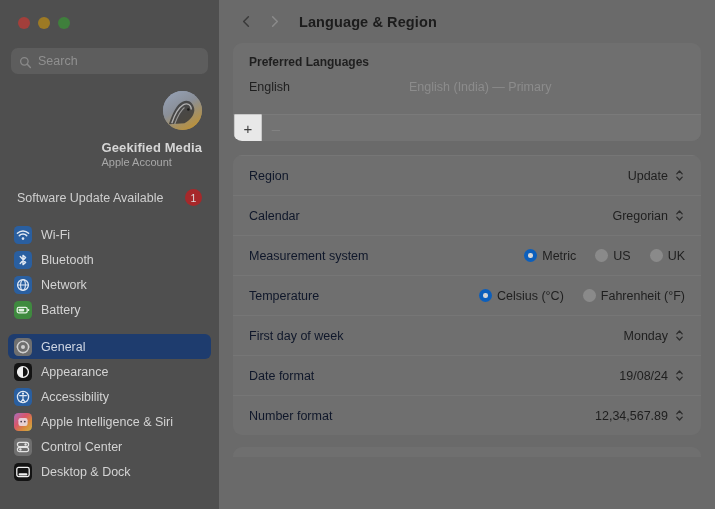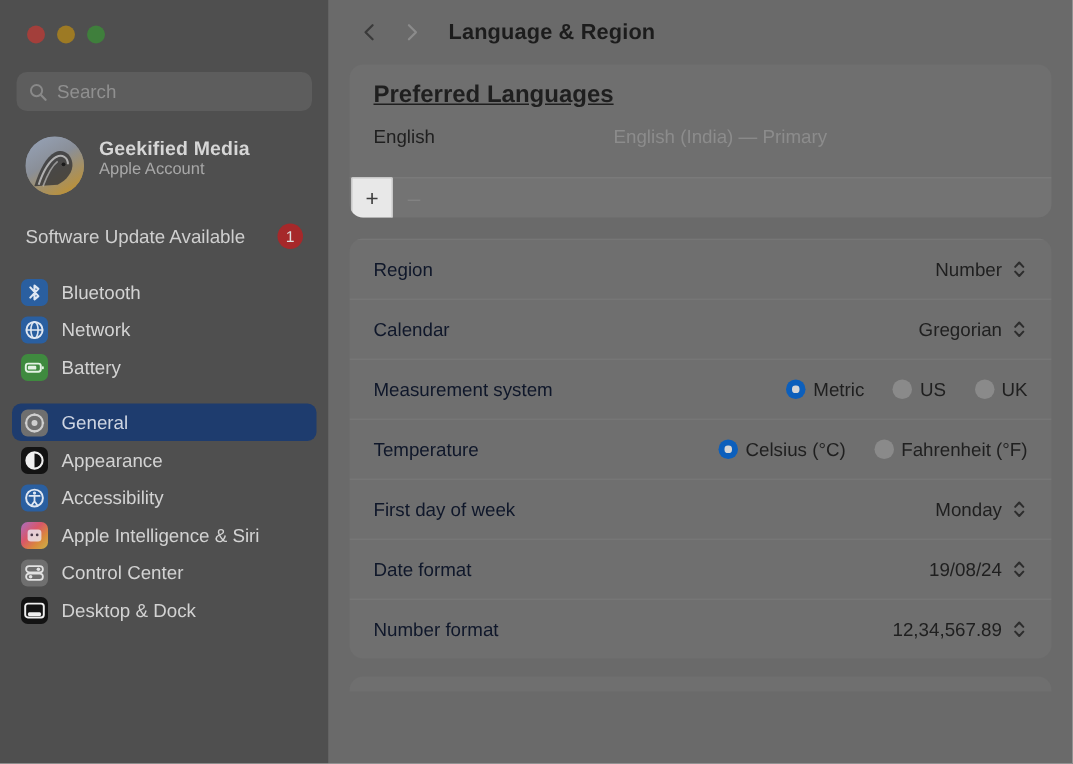--- a/index.html
+++ b/index.html
@@ -65,25 +65,26 @@
     color: #9c9c9c;
     font-size: 12.5px;
     font-family: "Liberation Sans", sans-serif;
     width: 100%;
     padding: 0;
   }
   .search-input::placeholder { color: #909090; }
 
   .account-row {
     display: flex;
-    align-items: flex-start;
+    align-items: flex-end;
     gap: 10px;
     margin: 12px 11px 0 11px;
     padding: 5px 6px;
     border-radius: 7px;
+    flex-direction: column;
   }
   .avatar {
     width: 39px; height: 39px;
     border-radius: 50%;
     flex: 0 0 39px;
     overflow: hidden;
     position: relative;
     background: linear-gradient(160deg, #8f9bb0 0%, #7d838f 40%, #b2903f 100%);
   }
   .avatar svg { display:block; width:100%; height:100%; }
@@ -197,25 +198,24 @@
     padding: 0 14px;
   }
 
   .card {
     background: #6f6f6f;
     border-radius: 9px;
     overflow: hidden;
   }
 
   .card-title {
-    font-size: 16px;
+    font-size: 12px;
     font-weight: bold;
     color: #1f1f1f;
     padding: 12px 16px 0 16px;
-    text-decoration: underline;
   }
 
   .lang-row {
     display: flex;
     padding: 11px 16px 20px 16px;
     gap: 10px;
   }
   .lang-name {
     font-size: 12.5px;
     color: #1f1f1f;
@@ -398,20 +398,30 @@
       </div>
     </div>
 
     <div class="software-update">
       <span class="su-label">Software Update Available</span>
       <span class="su-badge">1</span>
     </div>
 
     <div class="nav-group spaced">
 
+      <div class="nav-item">
+        <span class="nav-icon ic-blue">
+          <svg viewBox="0 0 18 18" width="18" height="18">
+            <path d="M3.4 7.2 A8 8 0 0 1 14.6 7.2" fill="none" stroke="#dfe7f2" stroke-width="1.5" stroke-linecap="round"></path>
+            <path d="M5.3 9.6 A5.2 5.2 0 0 1 12.7 9.6" fill="none" stroke="#dfe7f2" stroke-width="1.5" stroke-linecap="round"></path>
+            <circle cx="9" cy="12.6" r="1.3" fill="#dfe7f2"></circle>
+          </svg>
+        </span>
+        <span class="nav-label">Wi-Fi</span>
+      </div>
 
       <div class="nav-item">
         <span class="nav-icon ic-blue">
           <svg viewBox="0 0 18 18" width="18" height="18">
             <path d="M6.2 5.6 L11.6 11.4 L9 13.6 V4.4 L11.6 6.6 L6.2 12.4" fill="none" stroke="#dfe7f2" stroke-width="1.4" stroke-linejoin="round" stroke-linecap="round"></path>
           </svg>
         </span>
         <span class="nav-label">Bluetooth</span>
       </div>
 
@@ -544,21 +554,21 @@
           <span class="ar-btn dim">–</span>
         </div>
       </div>
 
       <div class="card2">
 
 
         <div class="srow">
           <span class="slabel">Region</span>
           <span class="sright">
-            <span class="svalue">Number</span>
+            <span class="svalue">Update</span>
             <span class="stepper">
               <svg viewBox="0 0 10 16" width="9" height="15">
                 <polyline points="2,6.2 5,3 8,6.2" fill="none" stroke="#2d2d2d" stroke-width="1.5" stroke-linecap="round" stroke-linejoin="round"></polyline>
                 <polyline points="2,9.8 5,13 8,9.8" fill="none" stroke="#2d2d2d" stroke-width="1.5" stroke-linecap="round" stroke-linejoin="round"></polyline>
               </svg>
             </span>
           </span>
         </div>
 
         <div class="srow">

